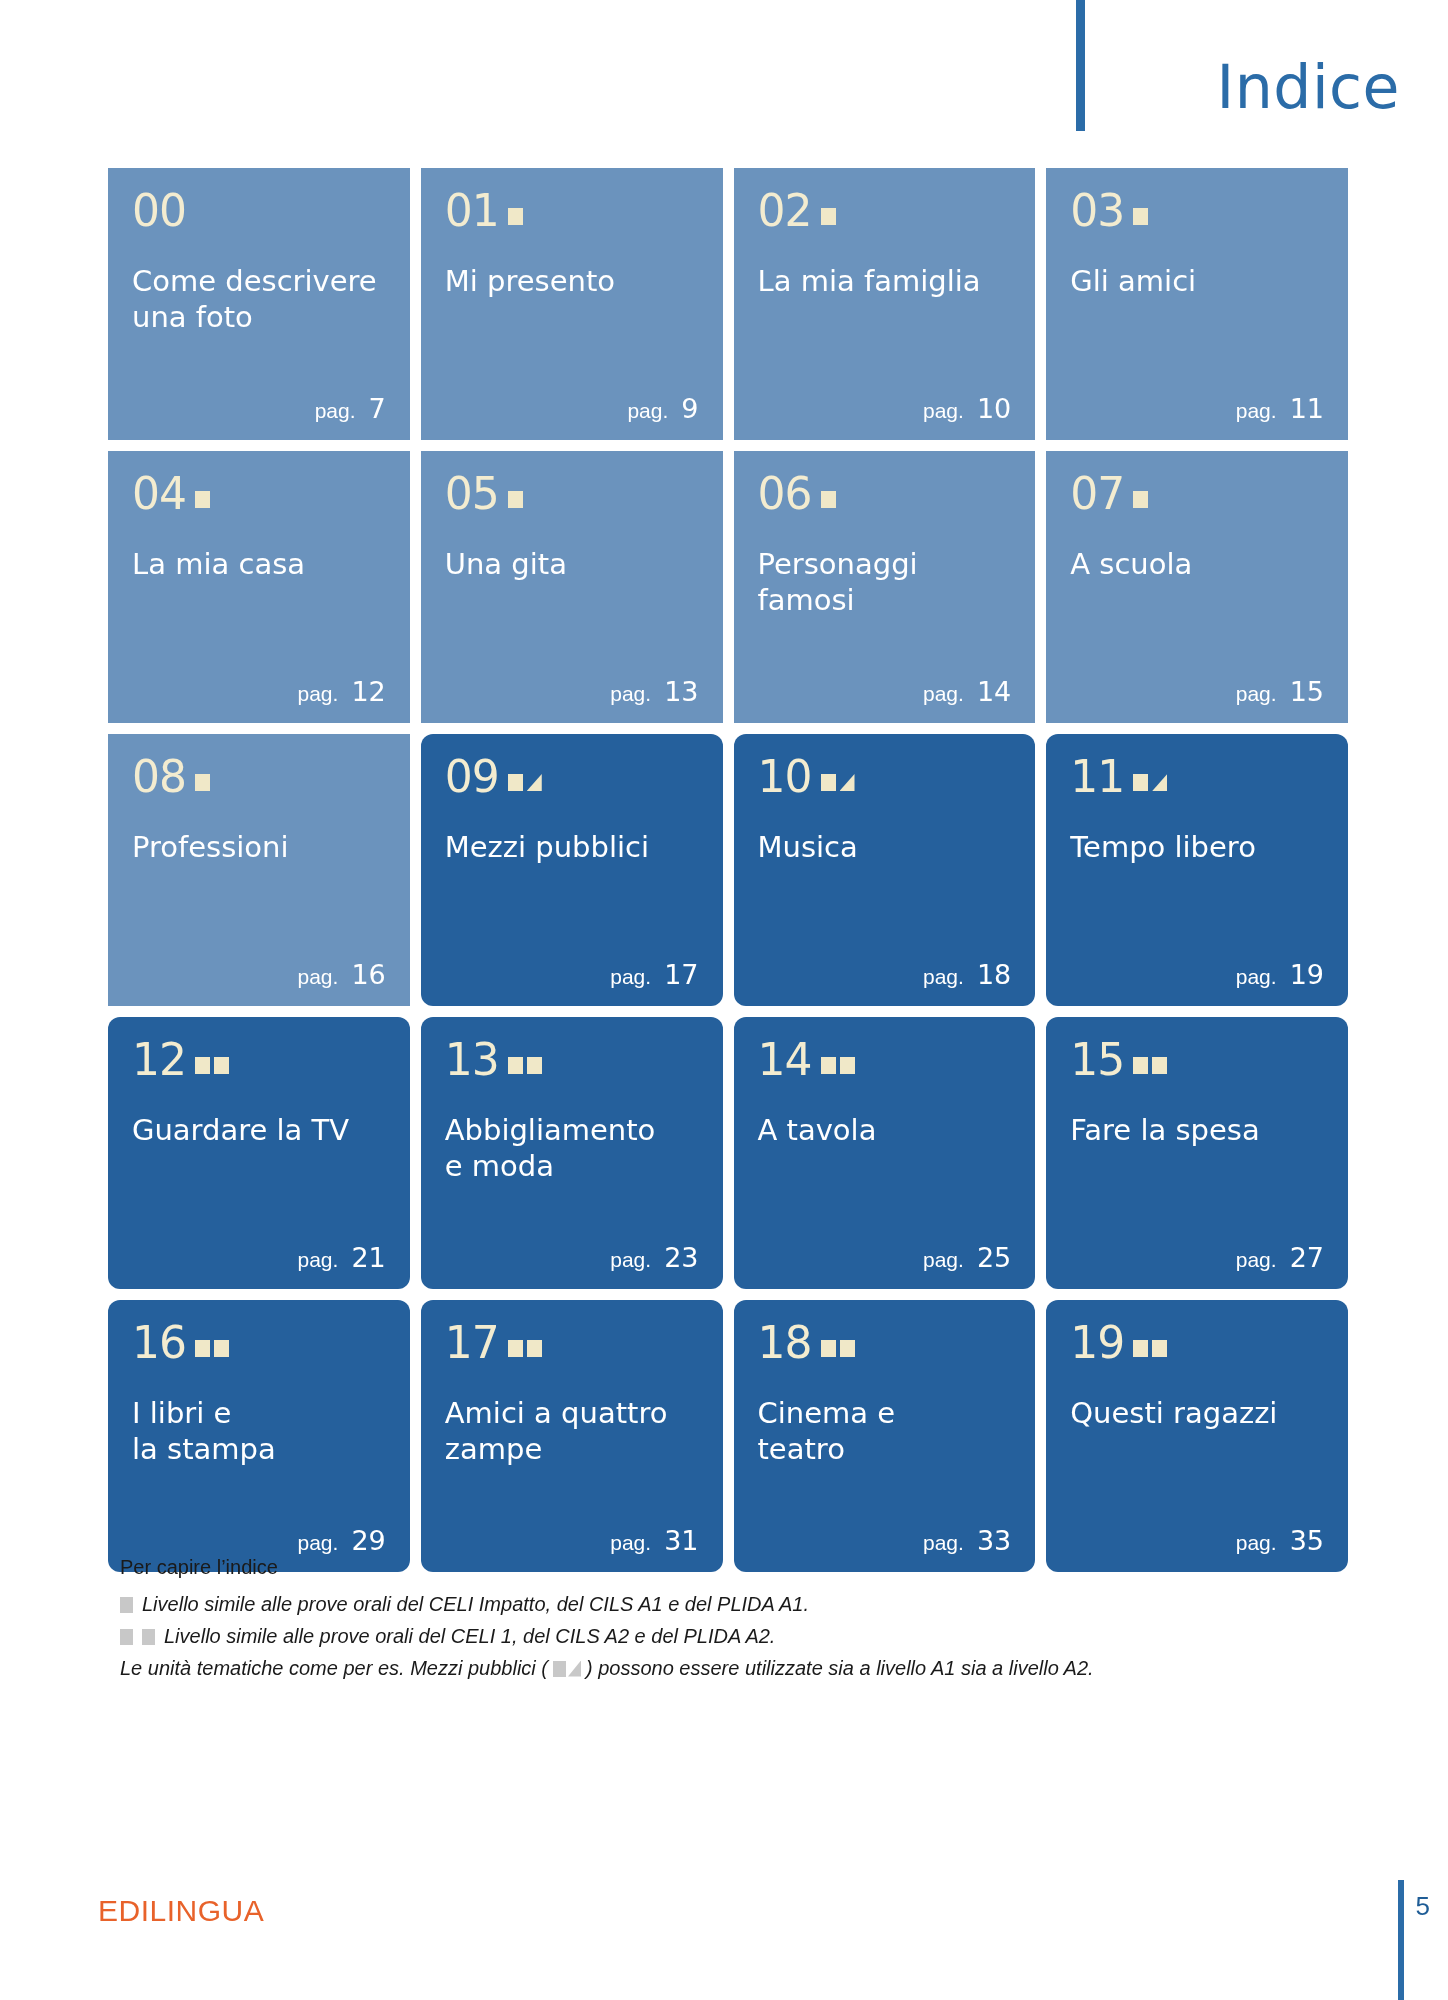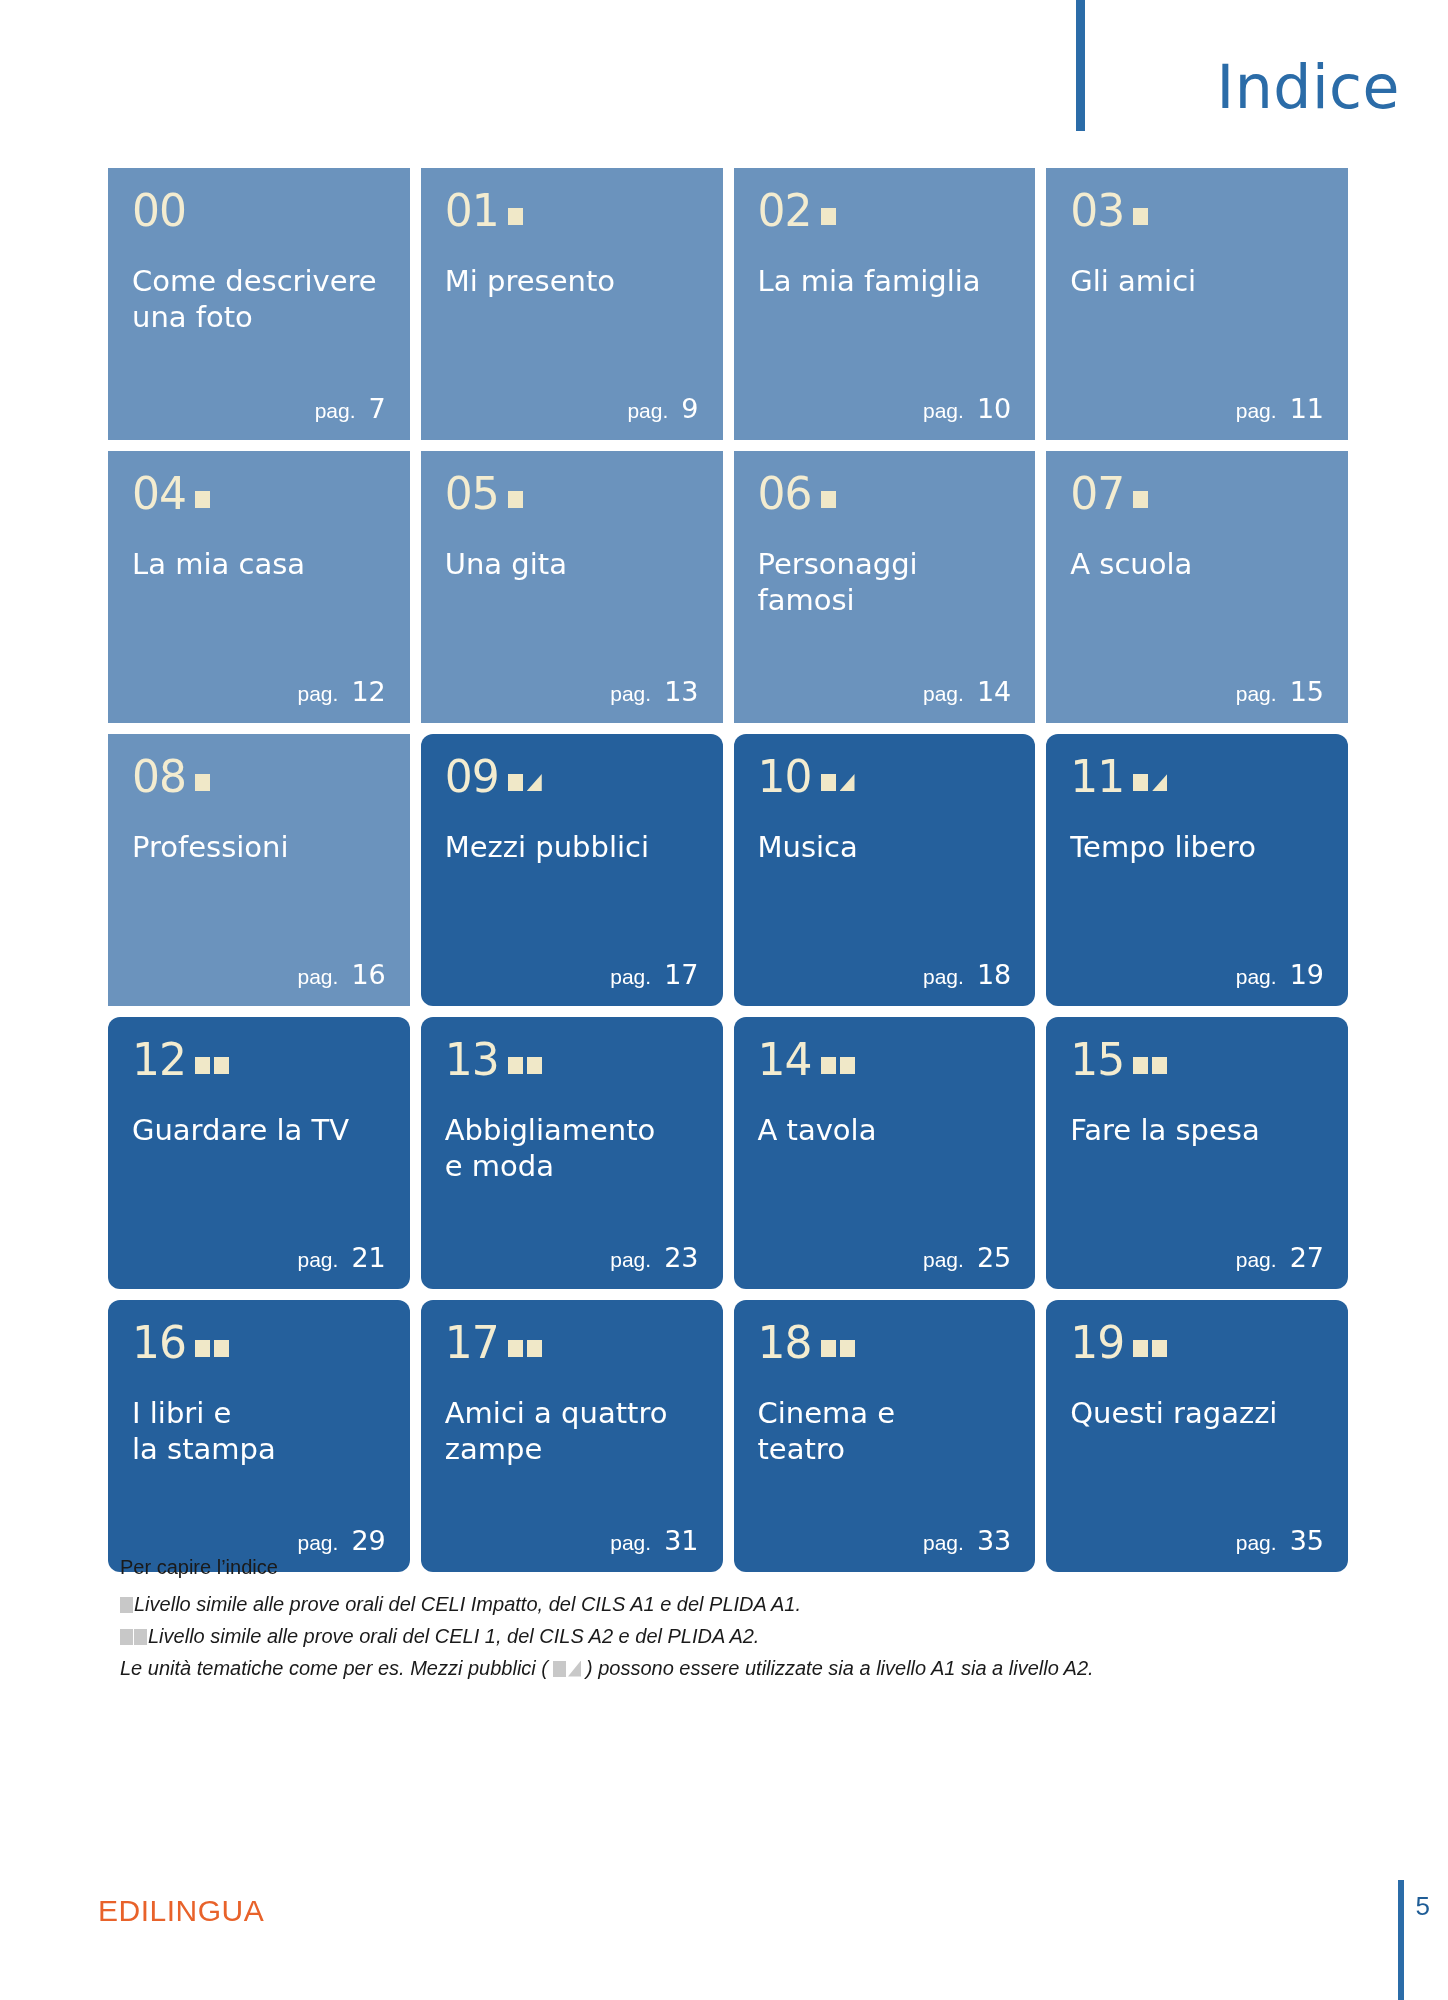--- a/index.html
+++ b/index.html
@@ -123,21 +123,21 @@
     color: #1a1a1a;
   }
   #legend-heading {
     font-size: 20px;
     margin-bottom: 14px;
     font-family: "Liberation Sans", sans-serif;
   }
   .legend-row {
     display: flex;
     align-items: center;
-    gap: 1px;
+    gap: 9px;
     margin-bottom: 9px;
     font-size: 20px;
     font-style: italic;
     font-family: "Liberation Sans", sans-serif;
     text-align: right;
   }
   .lg-square {
     width: 13px;
     height: 16px;
     background: #c8c8c8;

